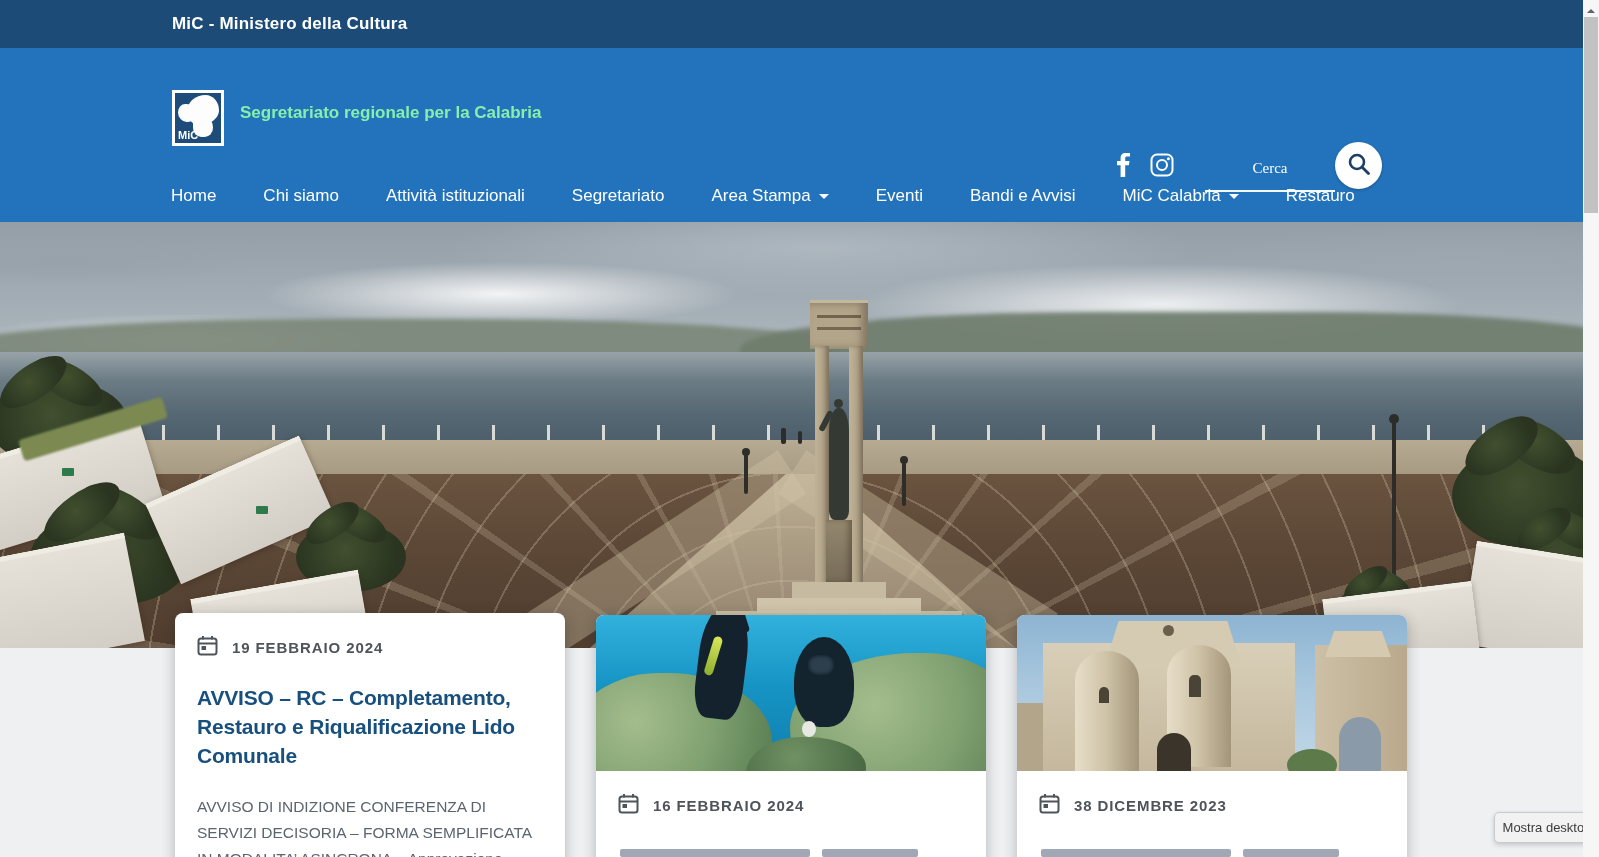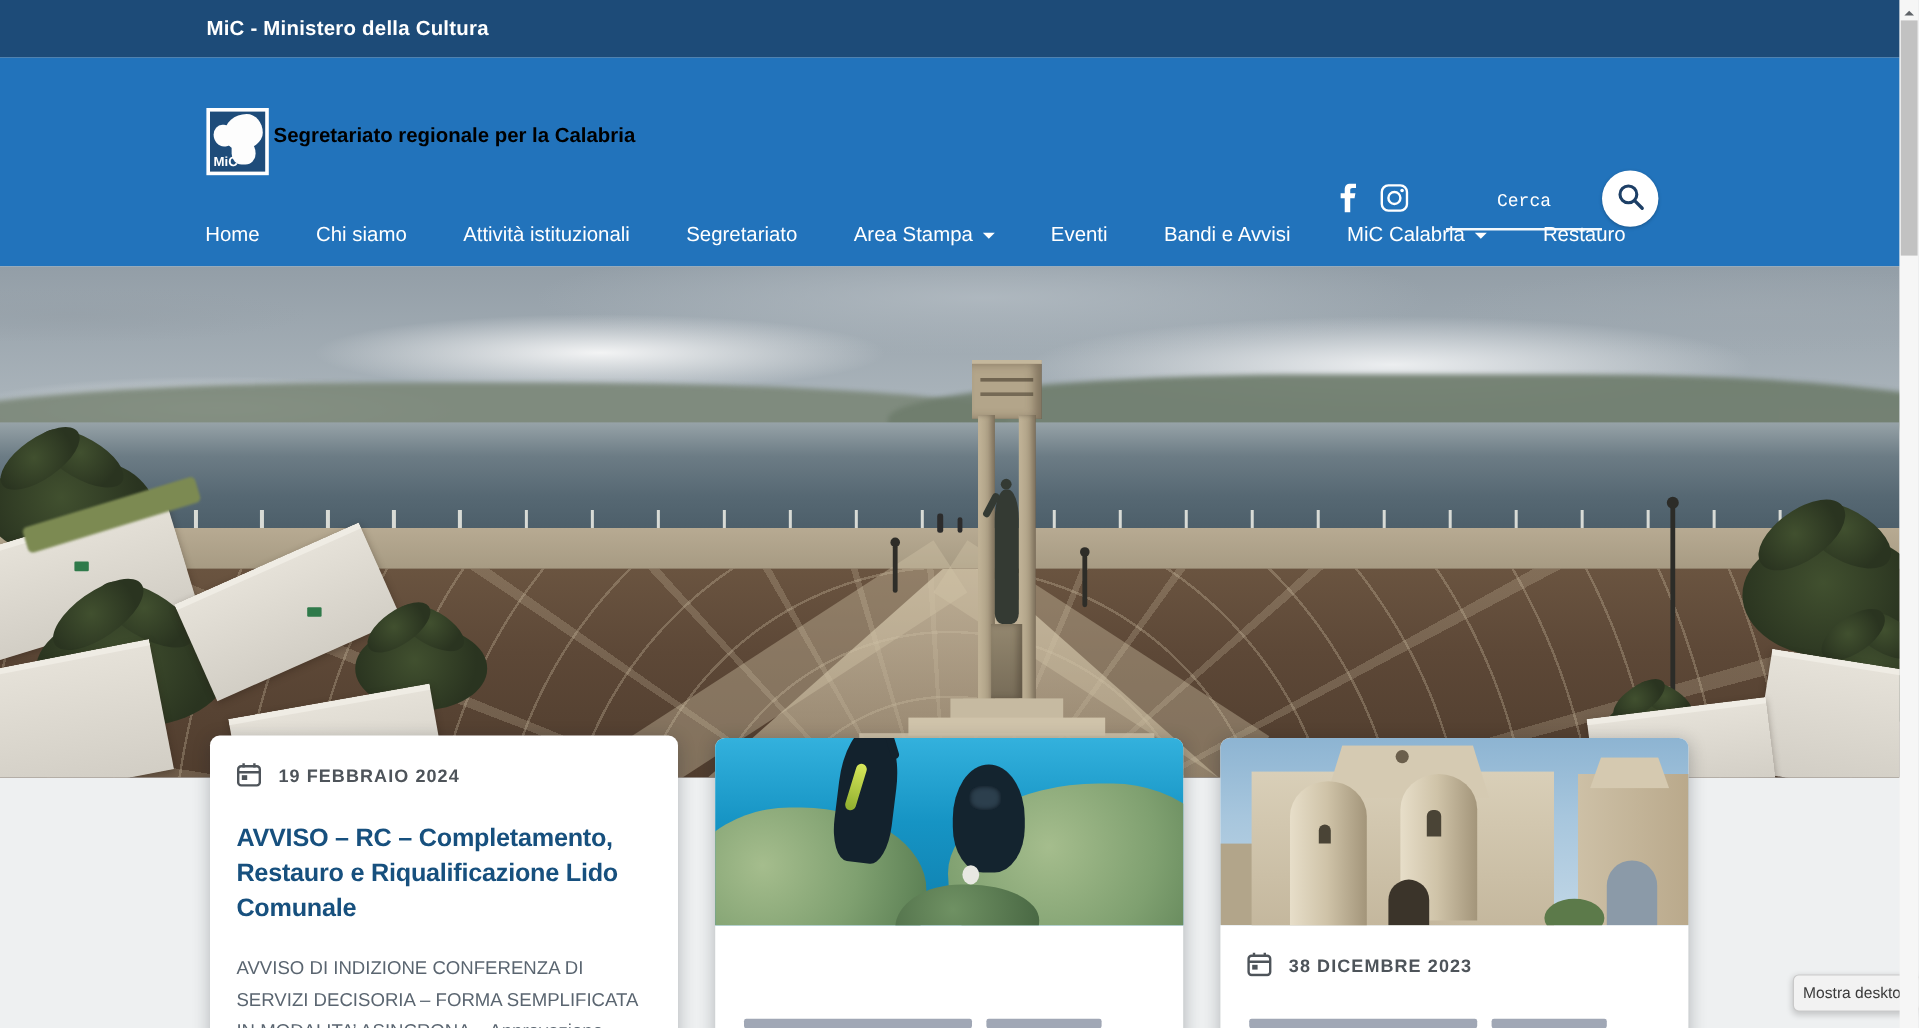--- a/index.html
+++ b/index.html
@@ -16,28 +16,28 @@
   .logo{position:absolute;left:172px;top:42px;width:52px;height:56px;background:#fff;
         box-sizing:border-box;padding:3px;}
   .logo-inner{position:relative;width:100%;height:100%;background:#1e4c7a;overflow:hidden;}
   .logo-statue{position:absolute;right:2px;top:2px;width:32px;height:30px;background:#fdfdfd;
                border-radius:58% 42% 62% 38%/55% 52% 48% 45%;}
   .logo-statue:before{content:"";position:absolute;left:-9px;top:9px;width:16px;height:18px;
                background:#fdfdfd;border-radius:50% 50% 40% 60%;}
   .logo-statue:after{content:"";position:absolute;left:6px;top:20px;width:20px;height:22px;
                background:#fdfdfd;border-radius:30% 70% 50% 50%;}
   .logo-text{position:absolute;left:3px;bottom:2px;color:#fff;font-size:11px;font-weight:700;text-align:center;}
-  .site-name{position:absolute;left:228px;top:55px;color:#000000;font-size:17px;font-weight:700;}
+  .site-name{position:absolute;left:240px;top:55px;color:#86efac;font-size:17px;font-weight:700;}
 
   .social{position:absolute;top:105px;display:flex;align-items:center;}
   .fb{left:1117px;} .ig{left:1150px;}
   .search-wrap{position:absolute;left:1205px;top:98px;width:126px;height:42px;}
   .search-input{width:100%;height:100%;background:transparent;border:none;
                 border-bottom:2px solid rgba(255,255,255,.95);color:#fff;outline:none;
-                font-size:15px;text-align:center;font-family:Liberation Mono, monospace;}
+                font-size:15px;text-align:center;font-family:Liberation Serif, serif;}
   .search-input::placeholder{color:#fff;opacity:1;}
   .search-btn{position:absolute;left:1335px;top:94px;width:47px;height:47px;border-radius:50%;
               background:#fff;border:none;display:flex;align-items:center;justify-content:center;
               box-shadow:0 1px 3px rgba(0,0,0,.25);cursor:pointer;}
 
   .nav{position:absolute;left:171px;top:132px;display:flex;gap:47px;align-items:center;height:32px;}
   .nav-item{color:#fff;font-size:17px;text-decoration:none;white-space:nowrap;display:flex;
             align-items:center;cursor:pointer;}
   .caret{width:0;height:0;border:5px solid transparent;border-top-color:#fff;margin-left:8px;
          transform:translateY(3px);}
@@ -326,20 +326,32 @@
   </div>
 
   <div class="card card2">
     <div class="media ph-divers">
       <div class="rock rock-l"></div>
       <div class="rock rock-r"></div>
       <div class="rock rock-c"></div>
       <div class="diver1"></div>
       <div class="diver2"></div>
     </div>
+    <div class="card-date">
+      <span class="cal">
+        <svg width="21" height="21" viewBox="0 0 21 21">
+            <rect x="1.5" y="3.5" width="18" height="16" rx="2.5" fill="none" stroke="#4e545a" stroke-width="2"></rect>
+            <line x1="1.5" y1="8.5" x2="19.5" y2="8.5" stroke="#4e545a" stroke-width="2"></line>
+            <line x1="6" y1="1" x2="6" y2="4.5" stroke="#4e545a" stroke-width="2"></line>
+            <line x1="15" y1="1" x2="15" y2="4.5" stroke="#4e545a" stroke-width="2"></line>
+            <rect x="4.5" y="11" width="4.5" height="4" fill="#4e545a"></rect>
+          </svg>
+      </span>
+      <span>16 FEBBRAIO 2024</span>
+    </div>
     <div class="frag frag-a"></div>
     <div class="frag frag-b"></div>
   </div>
 
   <div class="card card3">
     <div class="media ph-church">
       <div class="ch-low"></div>
       <div class="ch-main"></div>
       <div class="ch-upper"></div>
       <div class="tower tw1"></div>

